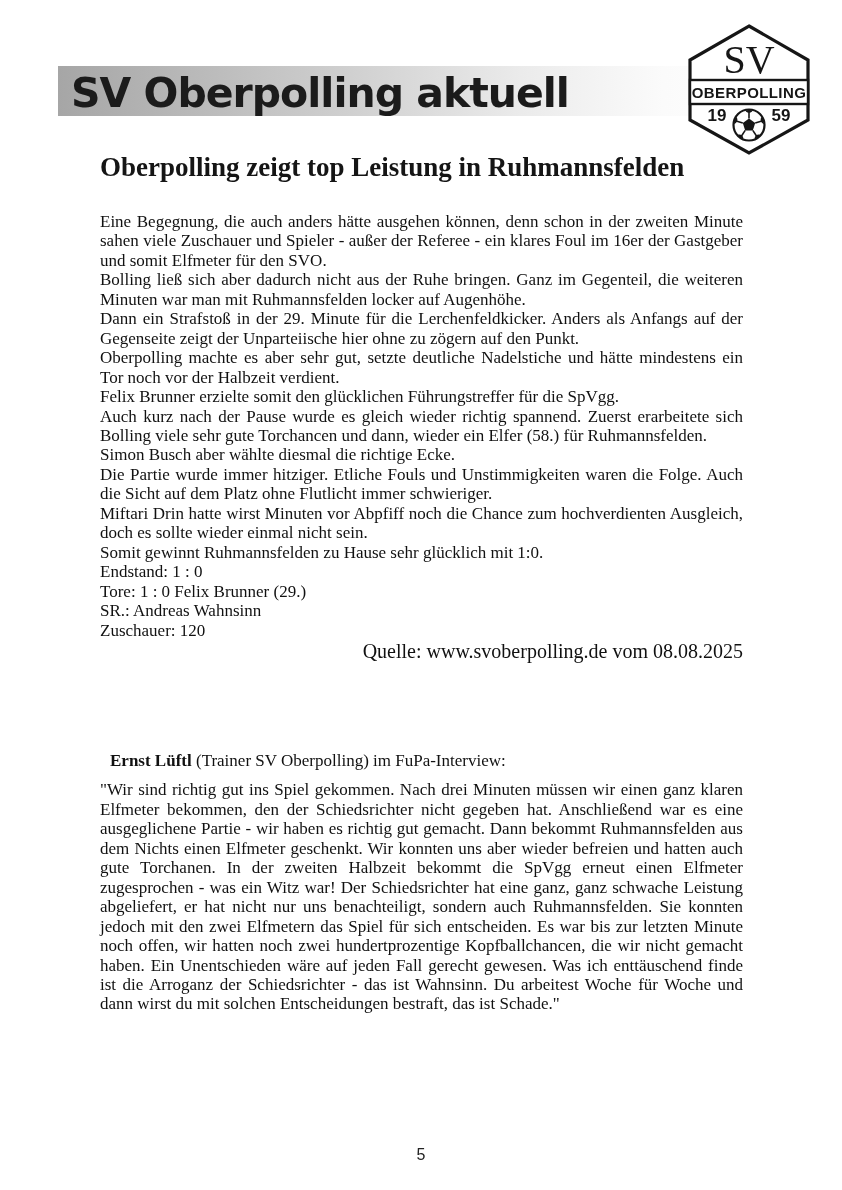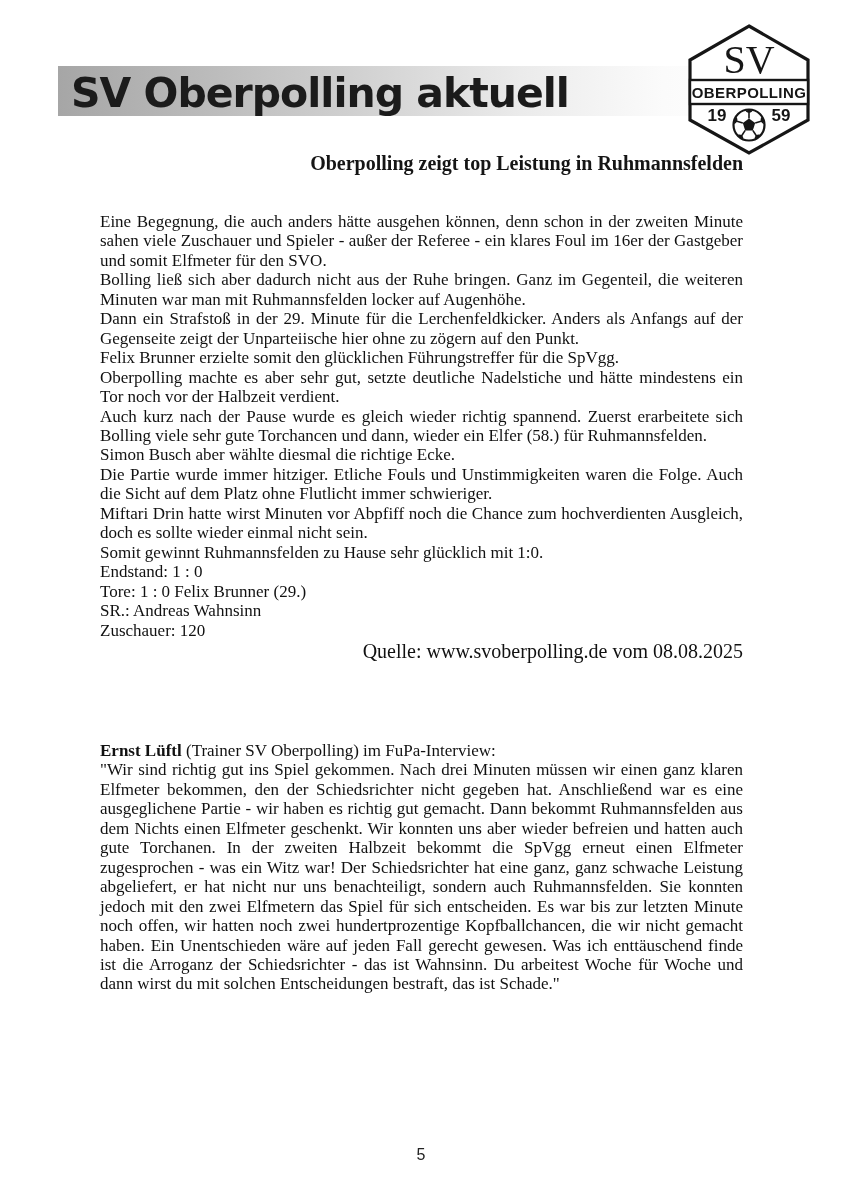--- a/index.html
+++ b/index.html
@@ -36,41 +36,41 @@
   .logo svg { display: block; }
   .logo-band-text {
     font-family: "Liberation Sans", sans-serif;
     font-weight: bold; font-size: 15px; letter-spacing: 0.4px;
   }
   .logo-sv { font-family: "Liberation Serif", serif; font-size: 40px; }
   .logo-year { font-family: "Liberation Sans", sans-serif; font-weight: bold; font-size: 17px; }
   .headline {
     position: absolute;
     left: 100px; top: 152px; width: 643px;
-    text-align: right;
-    font-weight: bold; font-size: 20px;
+    text-align: left;
+    font-weight: bold; font-size: 27px;
     color: #151515;
   }
   .article-body {
     position: absolute;
     left: 100px; top: 212px; width: 643px;
     font-size: 17px; line-height: 19.45px;
   }
   .article-body p, .stats-block p { margin: 0; text-align: justify; }
   .source-line {
     text-align: right;
     font-size: 20px; line-height: 19.45px;
     margin-top: 2px;
   }
   .interview {
     position: absolute;
     left: 100px; top: 741px; width: 643px;
     font-size: 17px; line-height: 19.45px;
   }
-  .interview .speaker-line { margin: 0; }
+  .interview .speaker-line { margin: 10px; }
   .interview .speaker-name { font-weight: bold; }
   .interview .quote { margin: 0; text-align: justify; }
   .page-number {
     position: absolute;
     left: 0; top: 1146px; width: 842px;
     text-align: center;
     font-family: "Liberation Sans", sans-serif;
     font-size: 16px; color: #222222;
   }
 </style>
@@ -114,22 +114,22 @@
     </svg>
   </div>
 
   <div class="headline">Oberpolling zeigt top Leistung in Ruhmannsfelden</div>
 
   <div class="article-body">
     <div>
         <p>Eine Begegnung, die auch anders hätte ausgehen können, denn schon in der zweiten Minute sahen viele Zuschauer und Spieler - außer der Referee - ein klares Foul im 16er der Gastgeber und somit Elfmeter für den SVO.</p>
         <p>Bolling ließ sich aber dadurch nicht aus der Ruhe bringen. Ganz im Gegenteil, die weiteren Minuten war man mit Ruhmannsfelden locker auf Augenhöhe.</p>
         <p>Dann ein Strafstoß in der 29. Minute für die Lerchenfeldkicker. Anders als Anfangs auf der Gegenseite zeigt der Unparteiische hier ohne zu zögern auf den Punkt.</p>
+        <p>Oberpolling machte es aber sehr gut, setzte deutliche Nadelstiche und hätte mindestens ein Tor noch vor der Halbzeit verdient.</p>
         <p>Felix Brunner erzielte somit den glücklichen Führungstreffer für die SpVgg.</p>
-        <p>Oberpolling machte es aber sehr gut, setzte deutliche Nadelstiche und hätte mindestens ein Tor noch vor der Halbzeit verdient.</p>
         <p>Auch kurz nach der Pause wurde es gleich wieder richtig spannend. Zuerst erarbeitete sich Bolling viele sehr gute Torchancen und dann, wieder ein Elfer (58.) für Ruhmannsfelden.</p>
         <p>Simon Busch aber wählte diesmal die richtige Ecke.</p>
         <p>Die Partie wurde immer hitziger. Etliche Fouls und Unstimmigkeiten waren die Folge. Auch die Sicht auf dem Platz ohne Flutlicht immer schwieriger.</p>
         <p>Miftari Drin hatte wirst Minuten vor Abpfiff noch die Chance zum hochverdienten Ausgleich, doch es sollte wieder einmal nicht sein.</p>
         <p>Somit gewinnt Ruhmannsfelden zu Hause sehr glücklich mit 1:0.</p>
       </div>
     <div class="stats-block">
         <p>Endstand: 1 : 0</p>
         <p>Tore: 1 : 0 Felix Brunner (29.)</p>
         <p>SR.: Andreas Wahnsinn</p>

